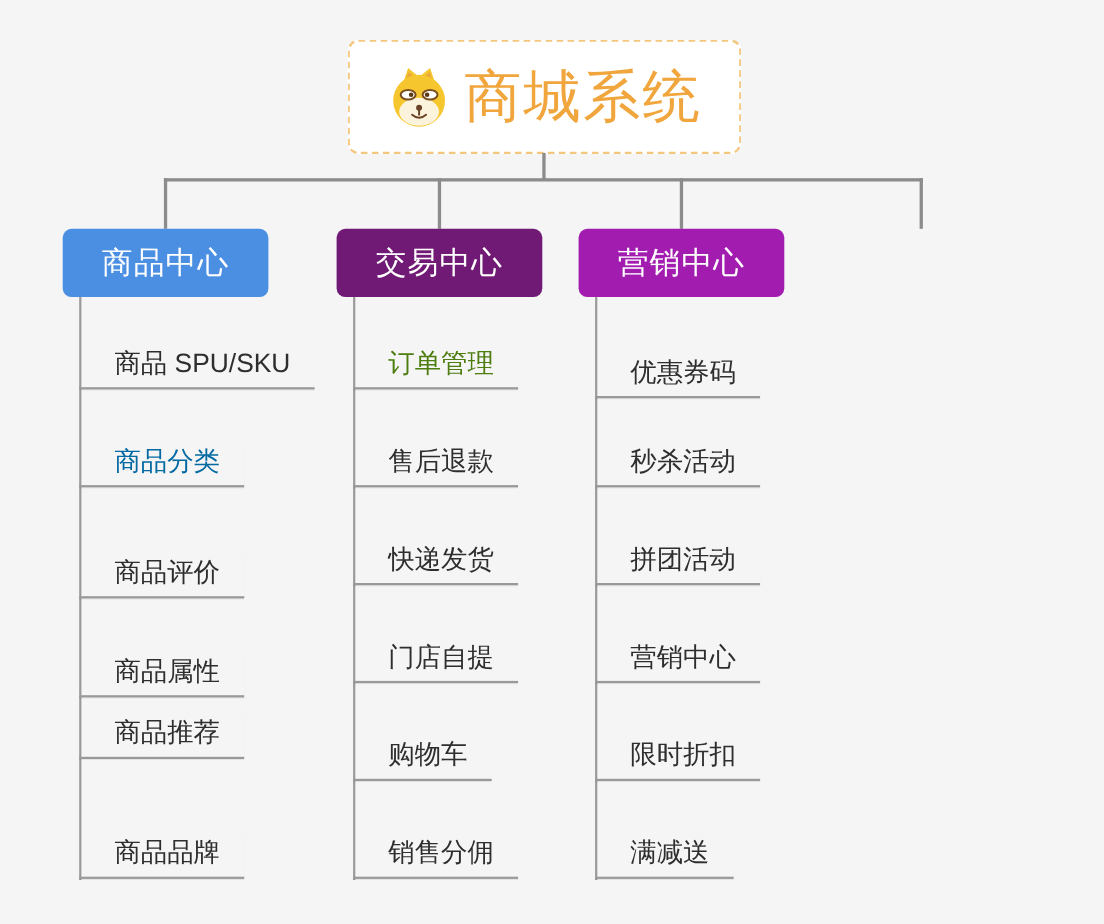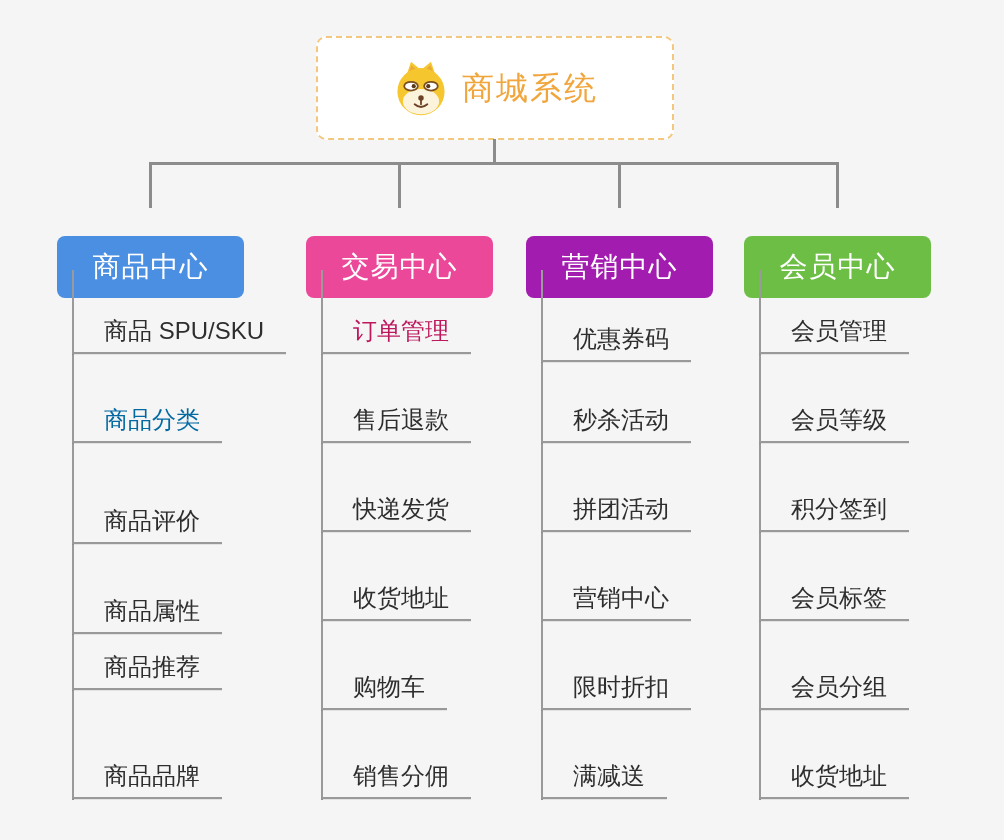--- a/index.html
+++ b/index.html
@@ -14,40 +14,39 @@
   
   .root-node{
     position:absolute;left:316px;top:36px;width:358px;height:104px;
     background:#fff;border:2px dashed #f3c87e;border-radius:10px;
     box-sizing:border-box;
     display:flex;align-items:center;justify-content:center;gap:12px;
   }
   .dog{width:58px;height:58px;display:inline-block;flex:0 0 auto;}
   .dog svg{width:58px;height:58px;display:block;}
   .root-title{
-    font-size:32px;color:#f0a63c;letter-spacing:2px;line-height:1;
+    font-size:52px;color:#f0a63c;letter-spacing:2px;line-height:1;
     white-space:nowrap;
   }
 
   
   .vline,.hline{position:absolute;background:#8c8c8c;}
   .stem{left:493px;top:139px;width:3px;height:24px;}
   .bus{left:149px;top:162px;width:690px;height:3px;}
   .drop{top:162px;width:3px;height:46px;}
   .d0{left:149px;} .d1{left:398px;} .d2{left:618px;} .d3{left:836px;}
 
   
   .branch{position:absolute;top:208px;width:187px;}
   .b0{left:57px;} .b1{left:306px;} .b2{left:526px;} .b3{left:744px;}
   .branch-header{
     width:187px;height:62px;border-radius:8px;
     display:flex;align-items:center;justify-content:center;
     color:#fff;font-size:28px;letter-spacing:1px;white-space:nowrap;
     box-sizing:border-box;
-    margin-top:28px;
   }
   .branch-items{position:absolute;left:15px;top:62px;width:1px;}
   .trunk{position:absolute;left:0;top:0;width:2px;height:530px;background:#9a9a9a;}
   .leaf-item{
     position:absolute;left:0;white-space:nowrap;
     font-size:24px;line-height:34px;color:#2e2e2e;
     padding:0 22px 4px 32px;
     border-bottom:2px solid #999999;
     box-shadow:0 1px 0 rgba(0,0,0,0.07);
   }
@@ -91,51 +90,39 @@
     <div class="leaf-item" style="top: 44px; color: rgb(46, 46, 46); border-bottom-color: rgb(153, 153, 153);">商品 SPU/SKU</div>
         <div class="leaf-item" style="top: 133px; color: #0369a1; border-bottom-color: rgb(153, 153, 153);">商品分类</div>
         <div class="leaf-item" style="top: 234px; color: rgb(46, 46, 46); border-bottom-color: rgb(153, 153, 153);">商品评价</div>
         <div class="leaf-item" style="top: 324px; color: rgb(46, 46, 46); border-bottom-color: rgb(153, 153, 153);">商品属性</div>
         <div class="leaf-item" style="top: 380px; color: rgb(46, 46, 46); border-bottom-color: rgb(153, 153, 153);">商品推荐</div>
         <div class="leaf-item" style="top: 489px; color: rgb(46, 46, 46); border-bottom-color: rgb(153, 153, 153);">商品品牌</div>
       </div>
   </div>
 
   <div class="branch b1">
-    <div class="branch-header" style="background: #ec4899;">交易中心</div>
+    <div class="branch-header" style="background: #701a75;">交易中心</div>
     <div class="branch-items">
       <div class="trunk"></div>
-    <div class="leaf-item" style="top: 44px; color: #be185d; border-bottom-color: rgb(153, 153, 153);">订单管理</div>
+    <div class="leaf-item" style="top: 44px; color: #4d7c0f; border-bottom-color: rgb(153, 153, 153);">订单管理</div>
         <div class="leaf-item" style="top: 133px; color: rgb(46, 46, 46); border-bottom-color: rgb(153, 153, 153);">售后退款</div>
         <div class="leaf-item" style="top: 222px; color: rgb(46, 46, 46); border-bottom-color: rgb(153, 153, 153);">快递发货</div>
-        <div class="leaf-item" style="top: 311px; color: rgb(46, 46, 46); border-bottom-color: rgb(153, 153, 153);">收货地址</div>
+        <div class="leaf-item" style="top: 311px; color: rgb(46, 46, 46); border-bottom-color: rgb(153, 153, 153);">门店自提</div>
         <div class="leaf-item" style="top: 400px; color: rgb(46, 46, 46); border-bottom-color: rgb(153, 153, 153);">购物车</div>
         <div class="leaf-item" style="top: 489px; color: rgb(46, 46, 46); border-bottom-color: rgb(153, 153, 153);">销售分佣</div>
       </div>
   </div>
 
   <div class="branch b2">
     <div class="branch-header" style="background: #a21caf;">营销中心</div>
     <div class="branch-items">
       <div class="trunk"></div>
     <div class="leaf-item" style="top: 52px; color: rgb(46, 46, 46); border-bottom-color: rgb(153, 153, 153);">优惠券码</div>
         <div class="leaf-item" style="top: 133px; color: rgb(46, 46, 46); border-bottom-color: rgb(153, 153, 153);">秒杀活动</div>
         <div class="leaf-item" style="top: 222px; color: rgb(46, 46, 46); border-bottom-color: rgb(153, 153, 153);">拼团活动</div>
         <div class="leaf-item" style="top: 311px; color: rgb(46, 46, 46); border-bottom-color: rgb(153, 153, 153);">营销中心</div>
         <div class="leaf-item" style="top: 400px; color: rgb(46, 46, 46); border-bottom-color: rgb(153, 153, 153);">限时折扣</div>
         <div class="leaf-item" style="top: 489px; color: rgb(46, 46, 46); border-bottom-color: rgb(153, 153, 153);">满减送</div>
       </div>
   </div>
 
-  <div class="branch b3">
-    <div class="branch-header" style="background: rgb(108, 190, 68);">会员中心</div>
-    <div class="branch-items">
-      <div class="trunk"></div>
-    <div class="leaf-item" style="top: 44px; color: rgb(46, 46, 46); border-bottom-color: rgb(153, 153, 153);">会员管理</div>
-        <div class="leaf-item" style="top: 133px; color: rgb(46, 46, 46); border-bottom-color: rgb(153, 153, 153);">会员等级</div>
-        <div class="leaf-item" style="top: 222px; color: rgb(46, 46, 46); border-bottom-color: rgb(153, 153, 153);">积分签到</div>
-        <div class="leaf-item" style="top: 311px; color: rgb(46, 46, 46); border-bottom-color: rgb(153, 153, 153);">会员标签</div>
-        <div class="leaf-item" style="top: 400px; color: rgb(46, 46, 46); border-bottom-color: rgb(153, 153, 153);">会员分组</div>
-        <div class="leaf-item" style="top: 489px; color: rgb(46, 46, 46); border-bottom-color: rgb(153, 153, 153);">收货地址</div>
-      </div>
-  </div>
 
 </div>
 
 </body></html>

